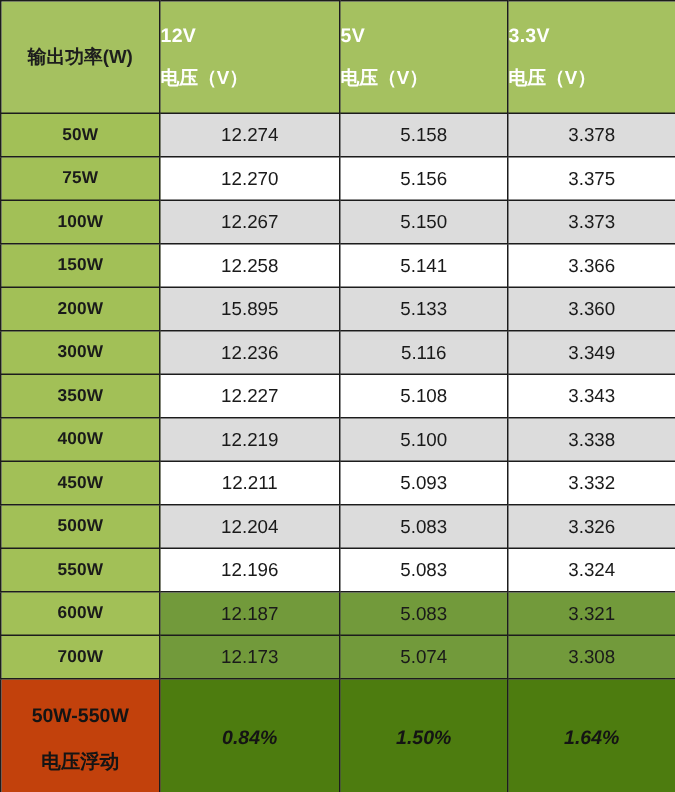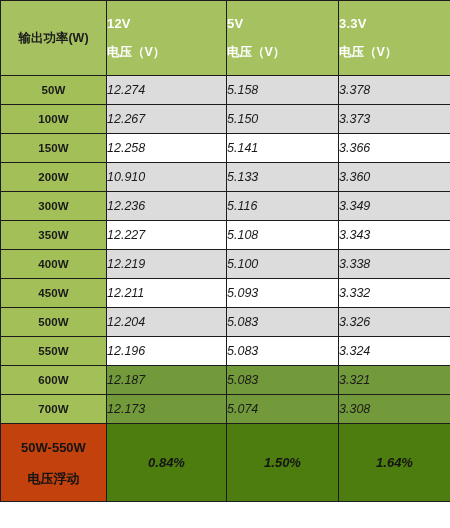--- a/index.html
+++ b/index.html
@@ -77,27 +77,26 @@
     background: #a2c057;
     color: #1a1a1a;
     text-align: center;
     vertical-align: middle;
     font-weight: bold;
     font-size: 11.5px;
     letter-spacing: 0.1px;
   }
 
   .cell-val {
-    text-align: left;
+    text-align: center;
     vertical-align: middle;
     padding-right: 9px;
     font-size: 12.5px;
     color: #1a1a1a;
     font-weight: normal;
-    font-style: italic;
   }
 
   .band-gray  .cell-val { background: #dcdcdc; }
   .band-white .cell-val { background: #ffffff; }
   .band-dark  .cell-val { background: #729a3b; }
 
   
   .foot-row { height: 78px; }
 
   .foot-power {
@@ -155,35 +154,41 @@
       </th>
     </tr>
   </thead>
   <tbody id="table-body">
       <tr class="data-row band-gray">
         <td class="cell-power">50W</td>
         <td class="cell-val">12.274</td>
         <td class="cell-val">5.158</td>
         <td class="cell-val">3.378</td>
       </tr>
+      <tr class="data-row band-white">
+        <td class="cell-power">75W</td>
+        <td class="cell-val">12.270</td>
+        <td class="cell-val">5.156</td>
+        <td class="cell-val">3.375</td>
+      </tr>
       <tr class="data-row band-gray">
         <td class="cell-power">100W</td>
         <td class="cell-val">12.267</td>
         <td class="cell-val">5.150</td>
         <td class="cell-val">3.373</td>
       </tr>
       <tr class="data-row band-white">
         <td class="cell-power">150W</td>
         <td class="cell-val">12.258</td>
         <td class="cell-val">5.141</td>
         <td class="cell-val">3.366</td>
       </tr>
       <tr class="data-row band-gray">
         <td class="cell-power">200W</td>
-        <td class="cell-val">10.910</td>
+        <td class="cell-val">15.895</td>
         <td class="cell-val">5.133</td>
         <td class="cell-val">3.360</td>
       </tr>
       <tr class="data-row band-gray">
         <td class="cell-power">300W</td>
         <td class="cell-val">12.236</td>
         <td class="cell-val">5.116</td>
         <td class="cell-val">3.349</td>
       </tr>
       <tr class="data-row band-white">

